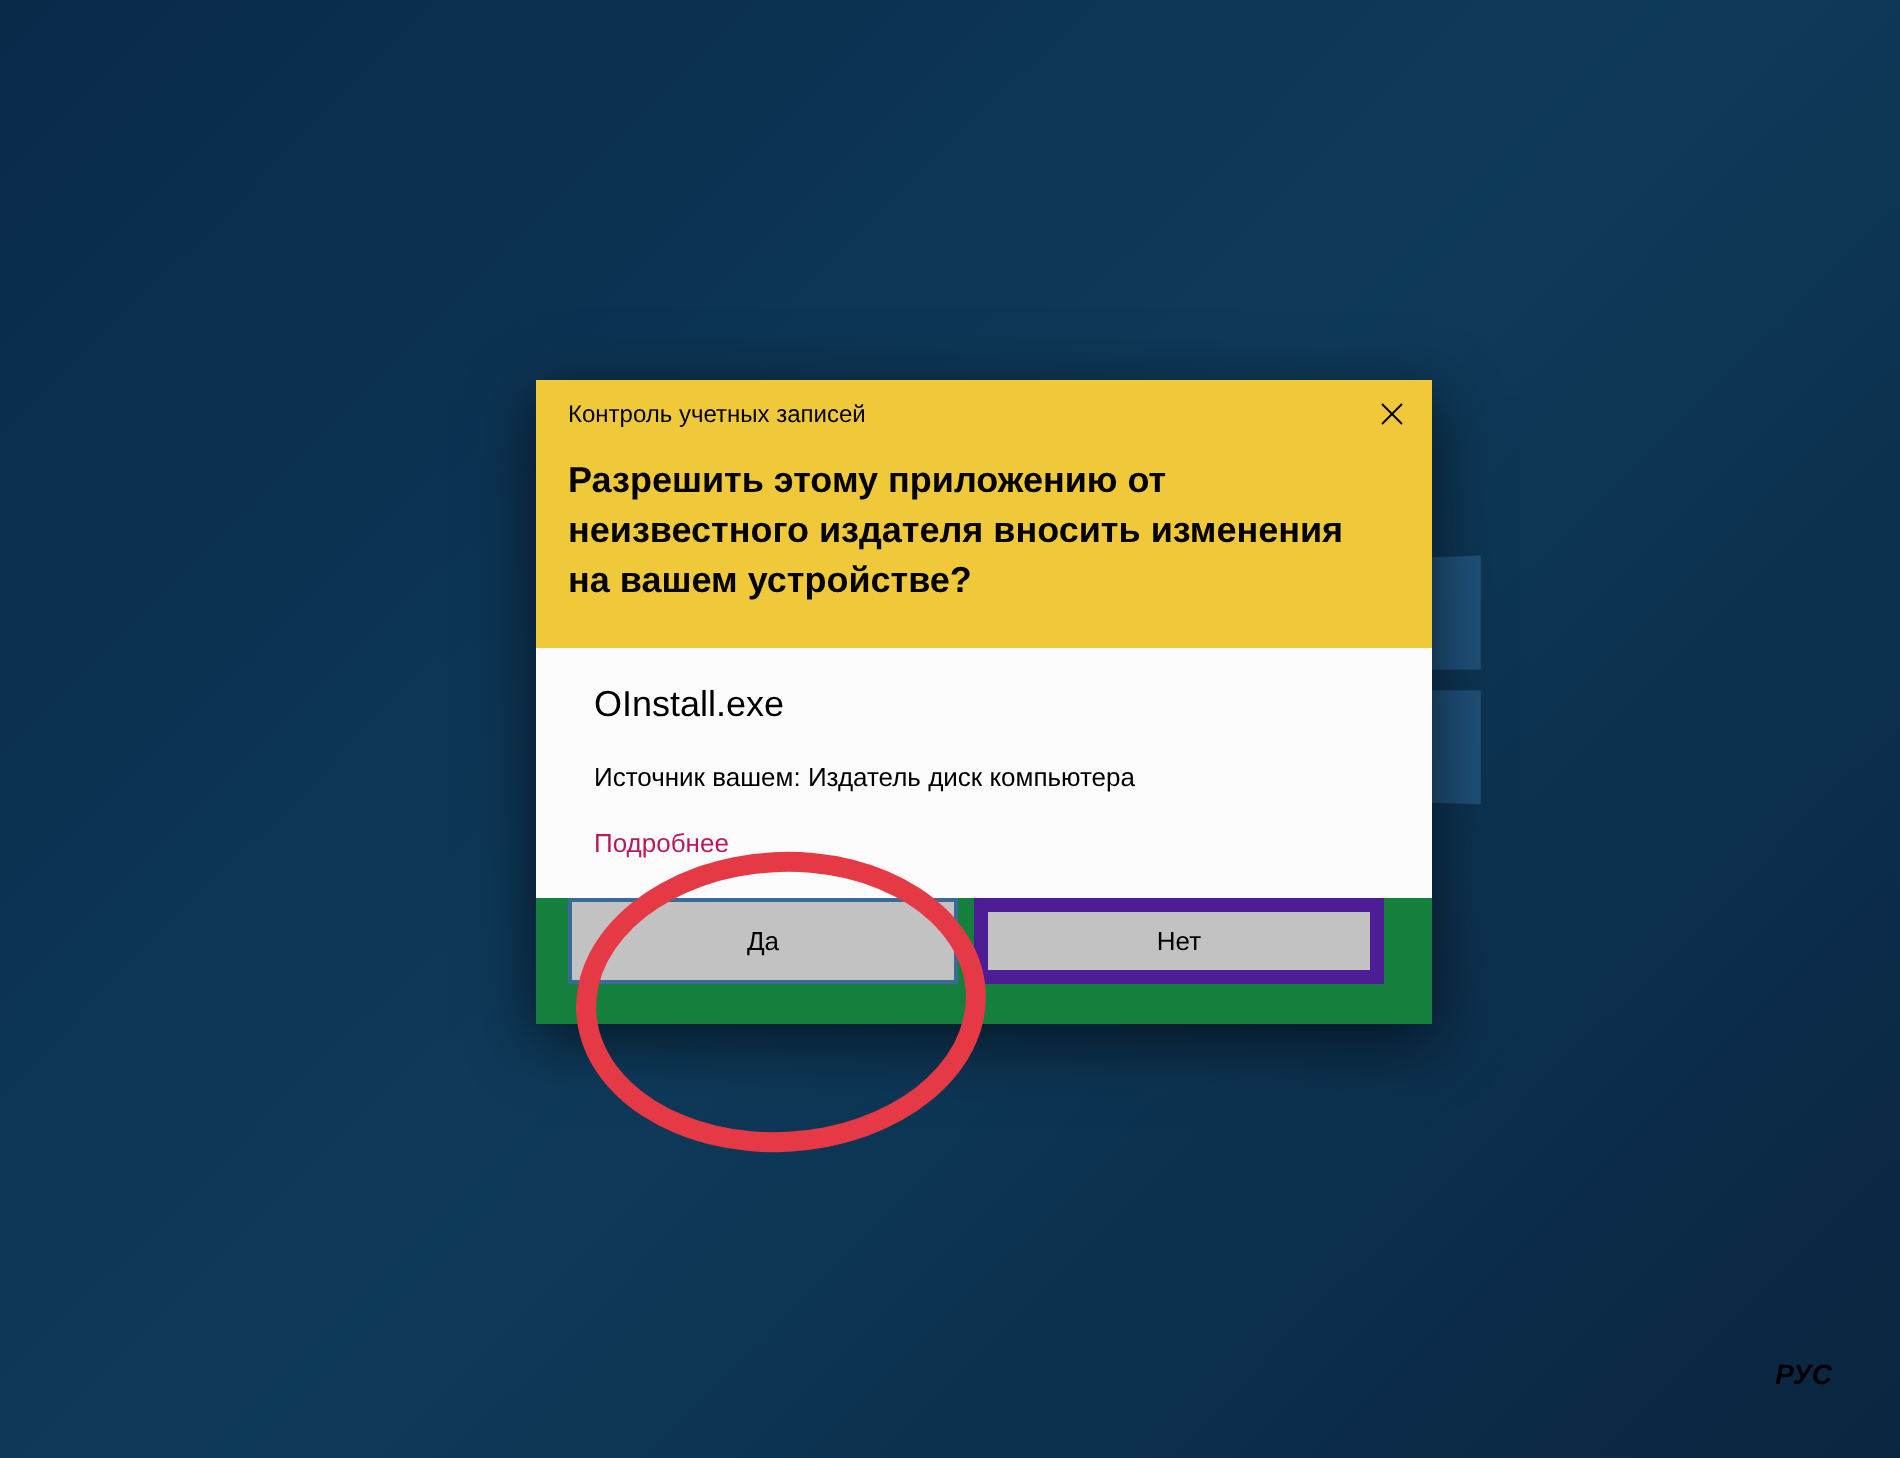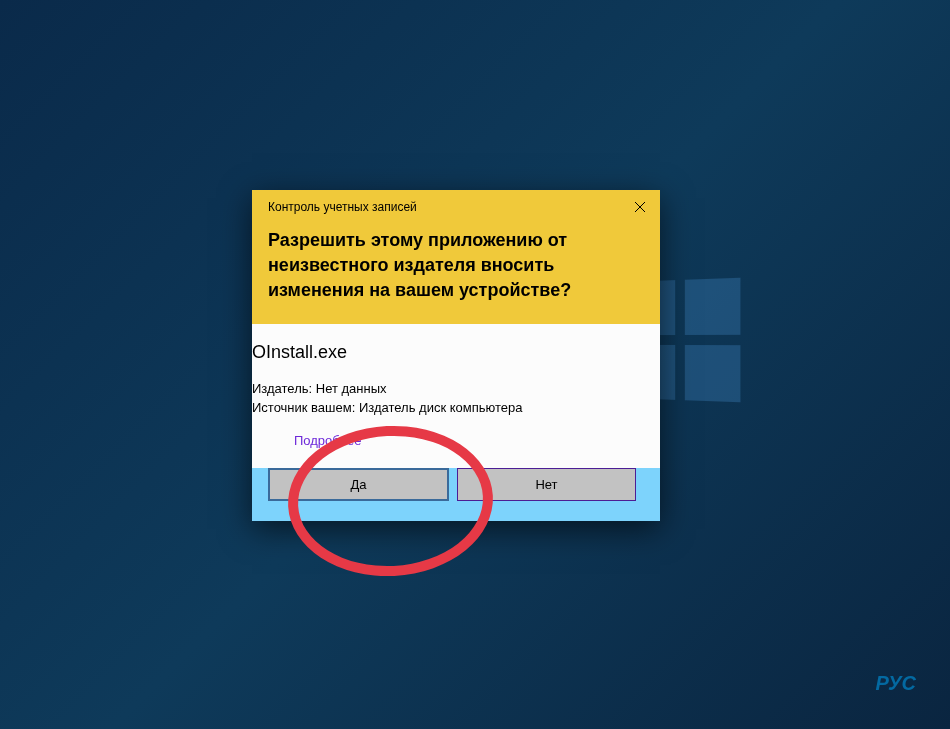--- a/index.html
+++ b/index.html
@@ -26,22 +26,22 @@
       grid-template-rows: 1fr 1fr;
       gap: 10px;
       transform: perspective(400px) rotateY(-14deg);
     }
     .windows-logo > div {
       background: rgba(60, 130, 190, 0.35);
     }
     .uac-dialog {
       position: absolute;
       top: 190px;
-      left: 252px;
-      width: 408px;
+      left: 268px;
+      width: 448px;
       background: #fff;
       box-shadow: 0 8px 30px rgba(0,0,0,0.6);
     }
     .uac-header {
       background: #f0c93a;
       padding: 10px 16px 20px 16px;
       position: relative;
       color: #000;
     }
     .uac-title-small {
@@ -61,49 +61,48 @@
       width: 24px;
       height: 24px;
       cursor: pointer;
       display: flex;
       align-items: center;
       justify-content: center;
       font-size: 14px;
     }
     .uac-body {
       background: #fcfcfc;
-      padding: 18px 16px 20px 0;
+      padding: 18px 16px 20px 29px;
       color: #000;
     }
     .app-name {
       font-size: 18px;
       font-weight: 400;
       margin-bottom: 18px;
     }
     .meta-line {
       font-size: 13px;
       margin-bottom: 4px;
     }
     .details-link {
-      color: #6d28d9;
+      color: #be185d;
       font-size: 13px;
       margin-top: 18px;
       cursor: pointer;
-      margin-left: 42px;
     }
     .uac-buttons {
-      background: #7dd3fc;
+      background: #15803d;
       display: flex;
       gap: 8px;
       padding: 0 24px 20px 16px;
     }
     .uac-btn {
       flex: 1;
       background: #c2c2c2;
-      border: 1px solid #4c1d95;
+      border: 7px solid #4c1d95;
       padding: 7px 0;
       font-size: 13px;
       font-family: inherit;
       cursor: pointer;
       text-align: center;
     }
     .uac-btn.primary {
       border: 2px solid #3a6a9a;
     }
     .circle-annotation {
@@ -114,22 +113,22 @@
       height: 150px;
       border: 10px solid #e63946;
       border-radius: 50%;
       pointer-events: none;
       transform: rotate(-3deg);
     }
     .language-indicator {
       position: absolute;
       bottom: 34px;
       right: 34px;
-      color: #0369a1;
-      font-size: 20px;
+      color: #000000;
+      font-size: 14px;
       font-weight: bold;
       font-style: italic;
     }
   </style>
 </head>
 <body>
 
 <div class="windows-logo">
   <div></div>
     <div></div>
@@ -146,24 +145,20 @@
             <line x1="1" y1="1" x2="11" y2="11" stroke="#000" stroke-width="1"></line>
             <line x1="11" y1="1" x2="1" y2="11" stroke="#000" stroke-width="1"></line>
           </svg>
       </span>
     </div>
     <div class="uac-title-main">Разрешить этому приложению от неизвестного издателя вносить изменения на вашем устройстве?</div>
   </div>
   <div class="uac-body">
     <div class="app-name">OInstall.exe</div>
     <div class="meta-line">
-      <span>Издатель:</span>
-      <span>Нет данных</span>
-    </div>
-    <div class="meta-line">
       <span>Источник вашем:</span>
       <span>Издатель диск компьютера</span>
     </div>
     <div class="details-link">Подробнее</div>
   </div>
   <div class="uac-buttons">
     <button class="uac-btn primary">Да</button>
     <button class="uac-btn">Нет</button>
   </div>
 </div>

